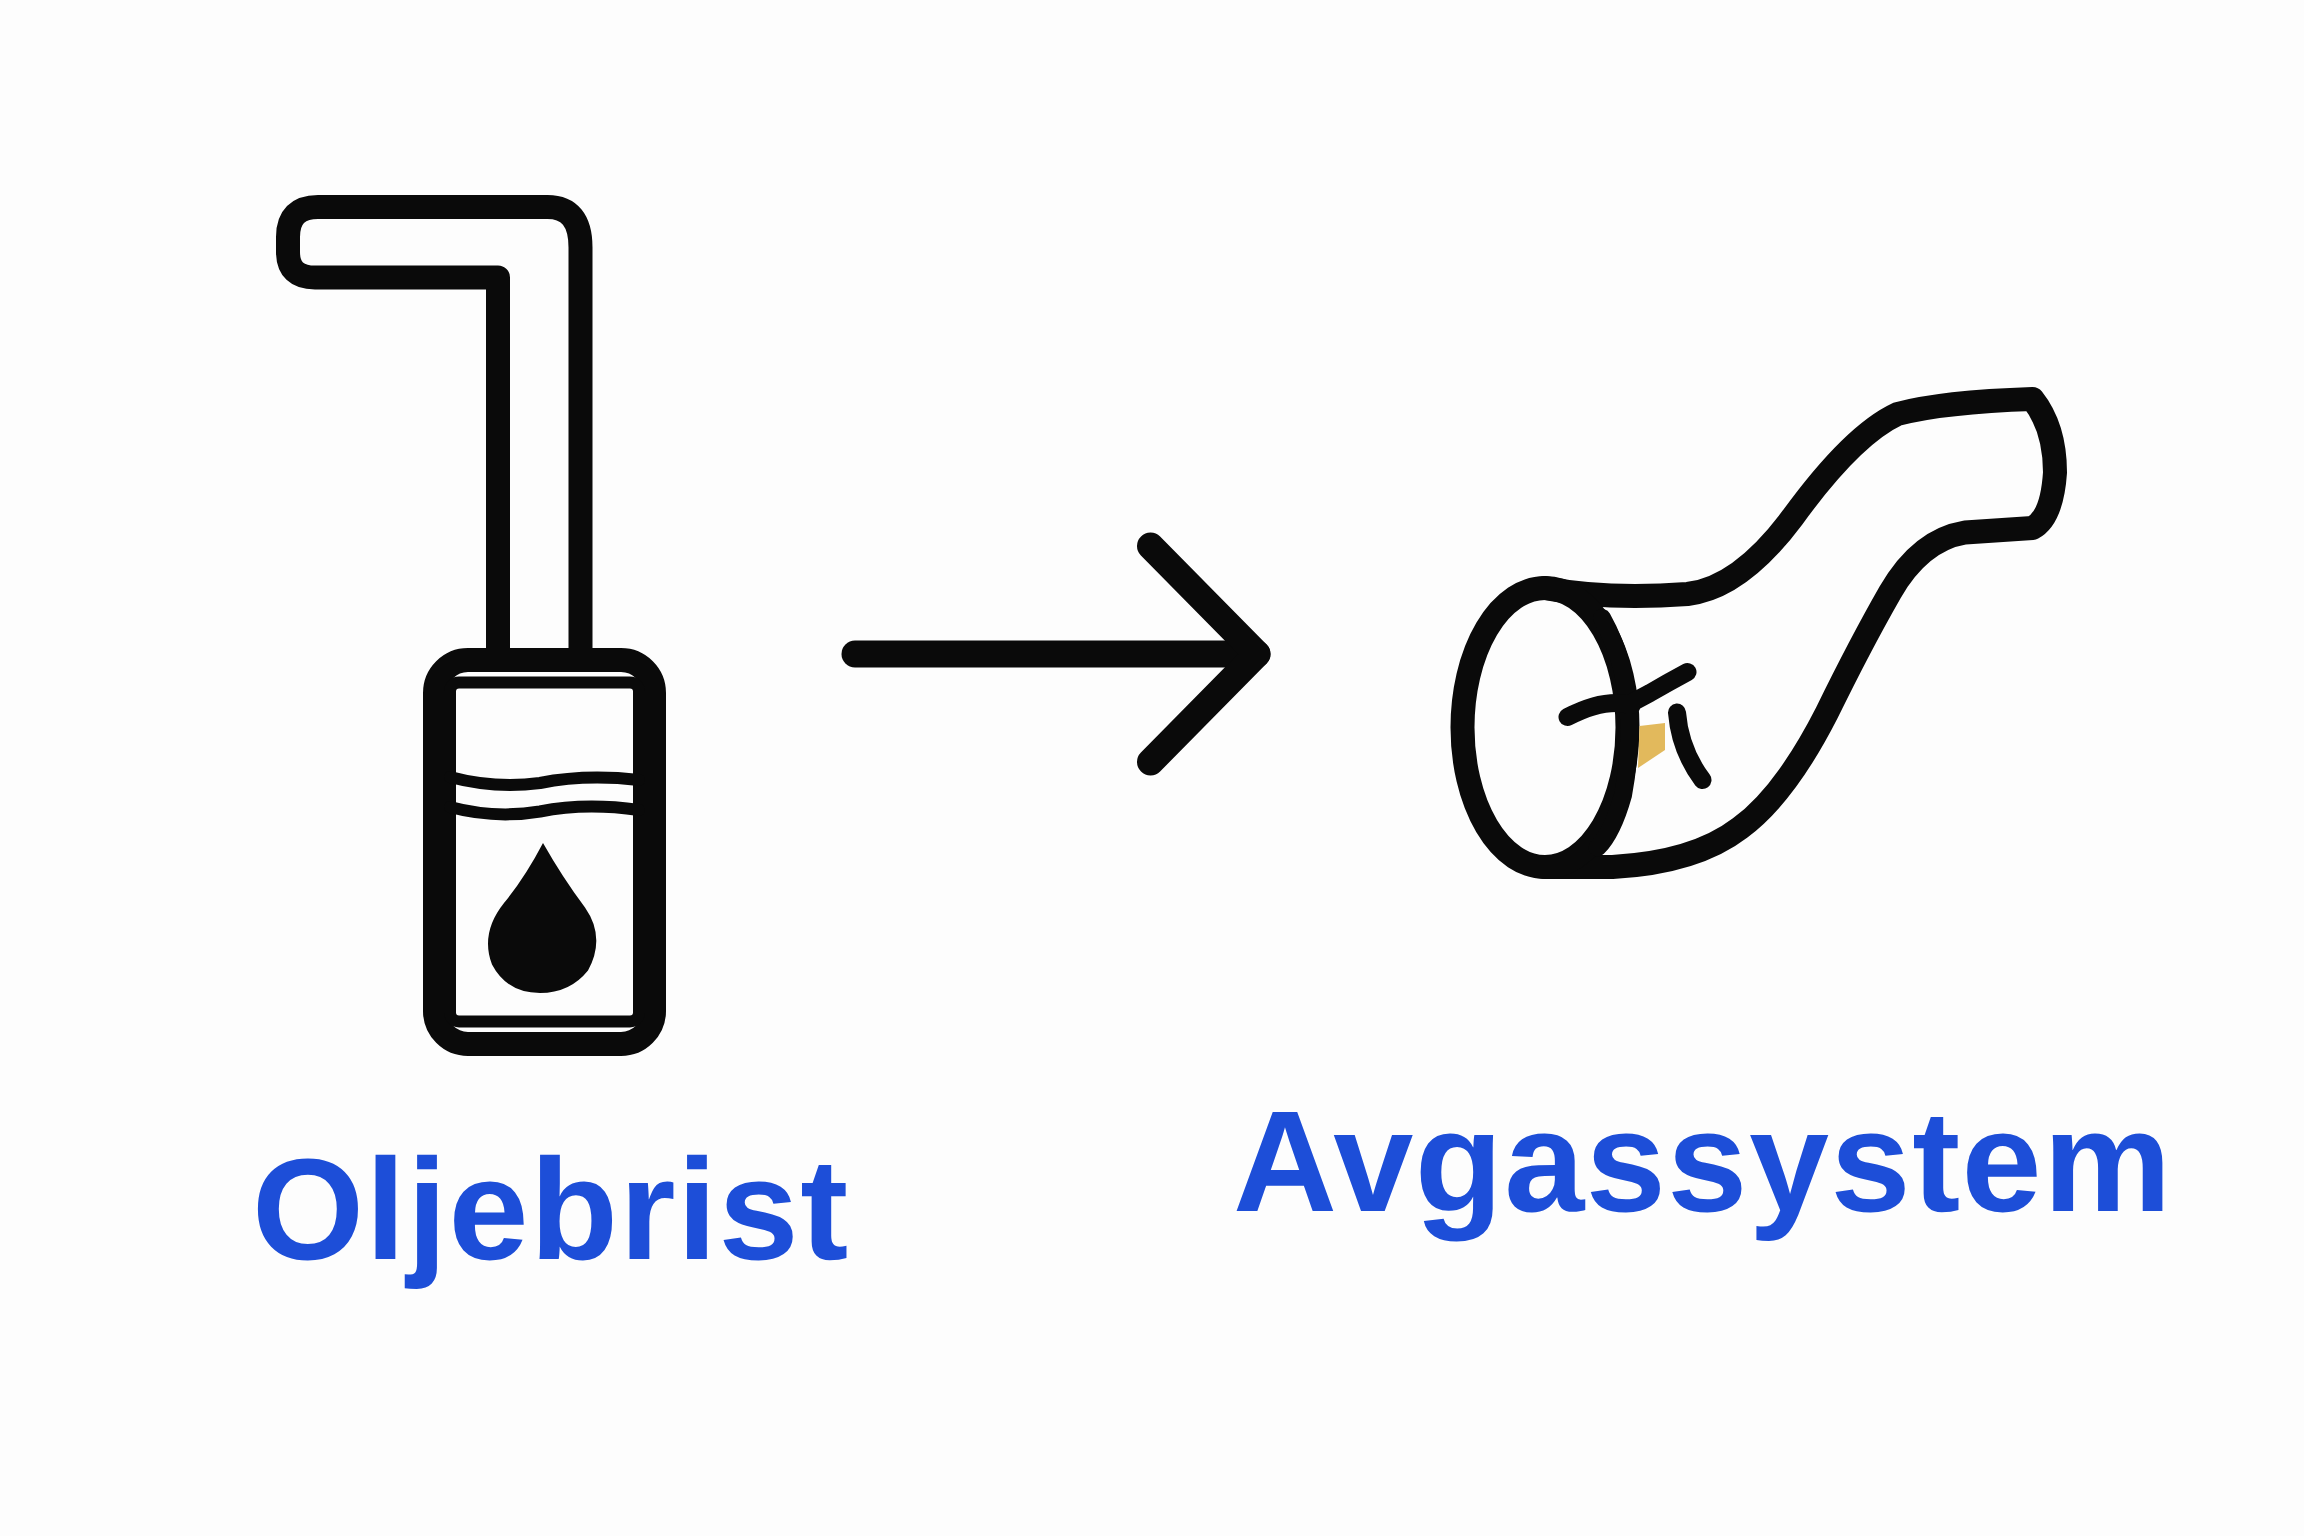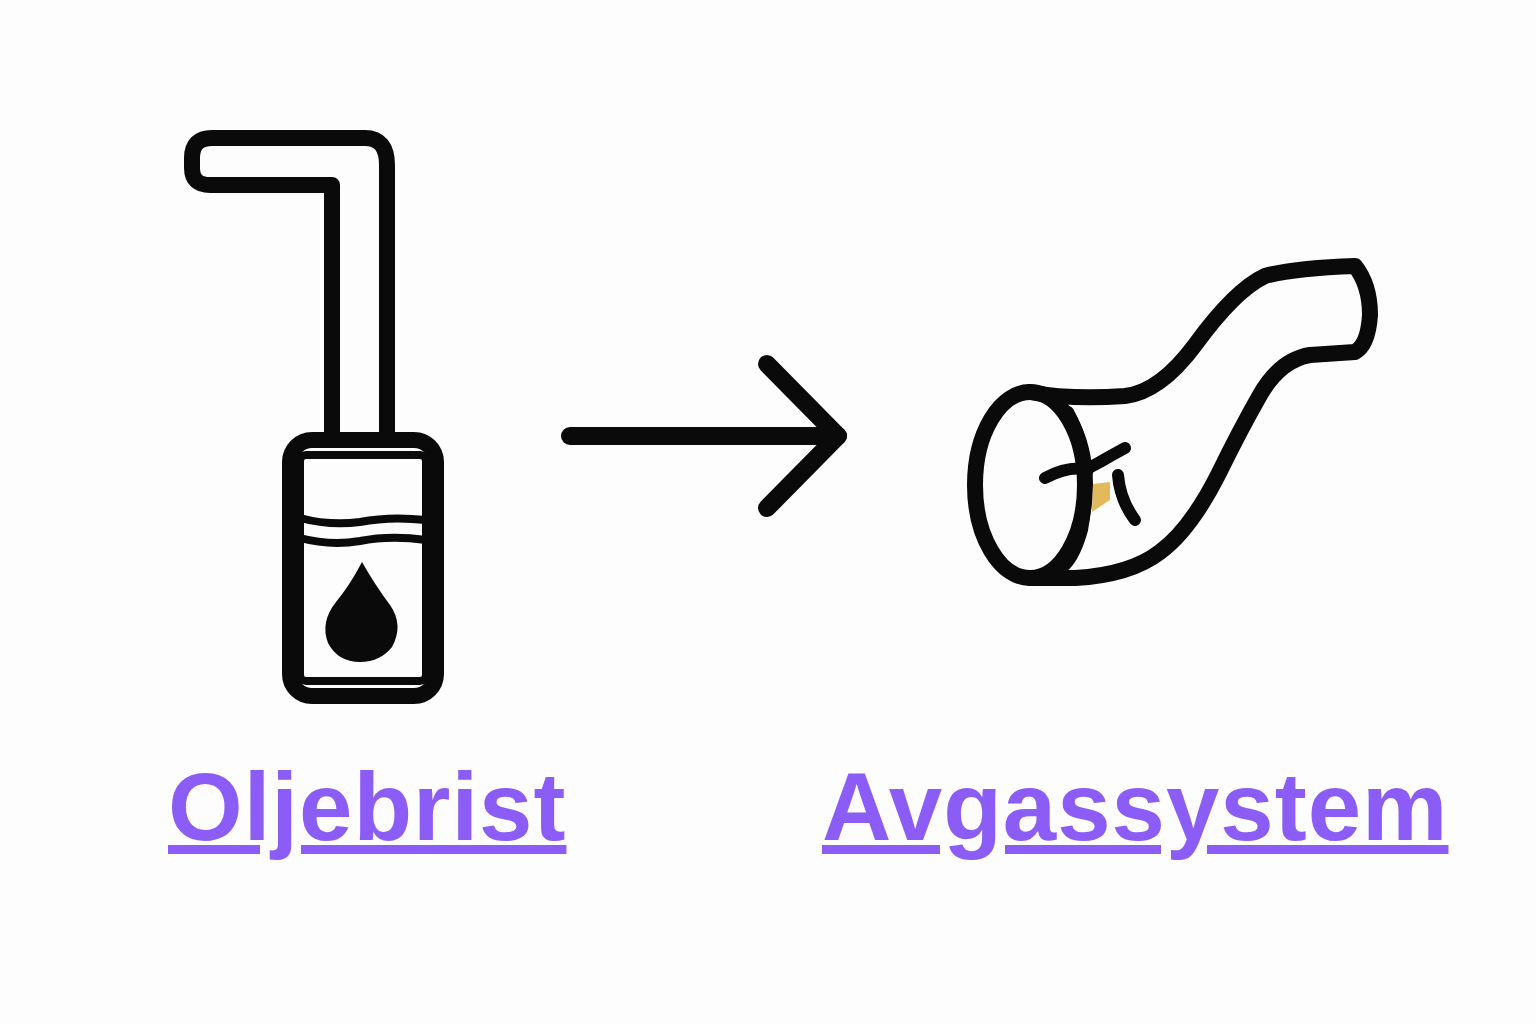--- a/index.html
+++ b/index.html
@@ -1,20 +1,20 @@
 <!DOCTYPE html>
 <html><head>
   <meta charset="utf-8">
   <style>
     html, body { margin: 0; padding: 0; }
     body { width: 1536px; height: 1024px; background: #fdfdfd; position: relative; overflow: hidden; font-family: "Liberation Sans", sans-serif; }
     svg.canvas { position: absolute; left: 0; top: 0; }
-    .label { position: absolute; font-weight: bold; font-size: 96px; color: #8b5cf6; font-family: "Liberation Sans", sans-serif; letter-spacing: 1px; text-decoration: underline; }
+    .label { position: absolute; font-weight: bold; font-size: 96px; color: #1d4ed8; font-family: "Liberation Sans", sans-serif; letter-spacing: 1px; }
     #lbl-left { left: 168px; top: 752px; }
-    #lbl-right { left: 822px; top: 752px; }
+    #lbl-right { left: 822px; top: 720px; }
   </style>
 </head>
 <body>
 
 <svg class="canvas" width="1536" height="1024" viewBox="0 0 1536 1024">
 
   <g fill="none" stroke="#0a0a0a" stroke-linejoin="round" stroke-linecap="round">
     <g>
       <path d="M332 438 L332 185 L210 185 Q192 185 192 168 L192 158 Q192 138 212 138 L365 138 Q387 138 387 165 L387 438" stroke-width="16"></path>
       <path d="M345 438 L345 180 Q345 168 333 168 L205 168" stroke-width="0"></path>

